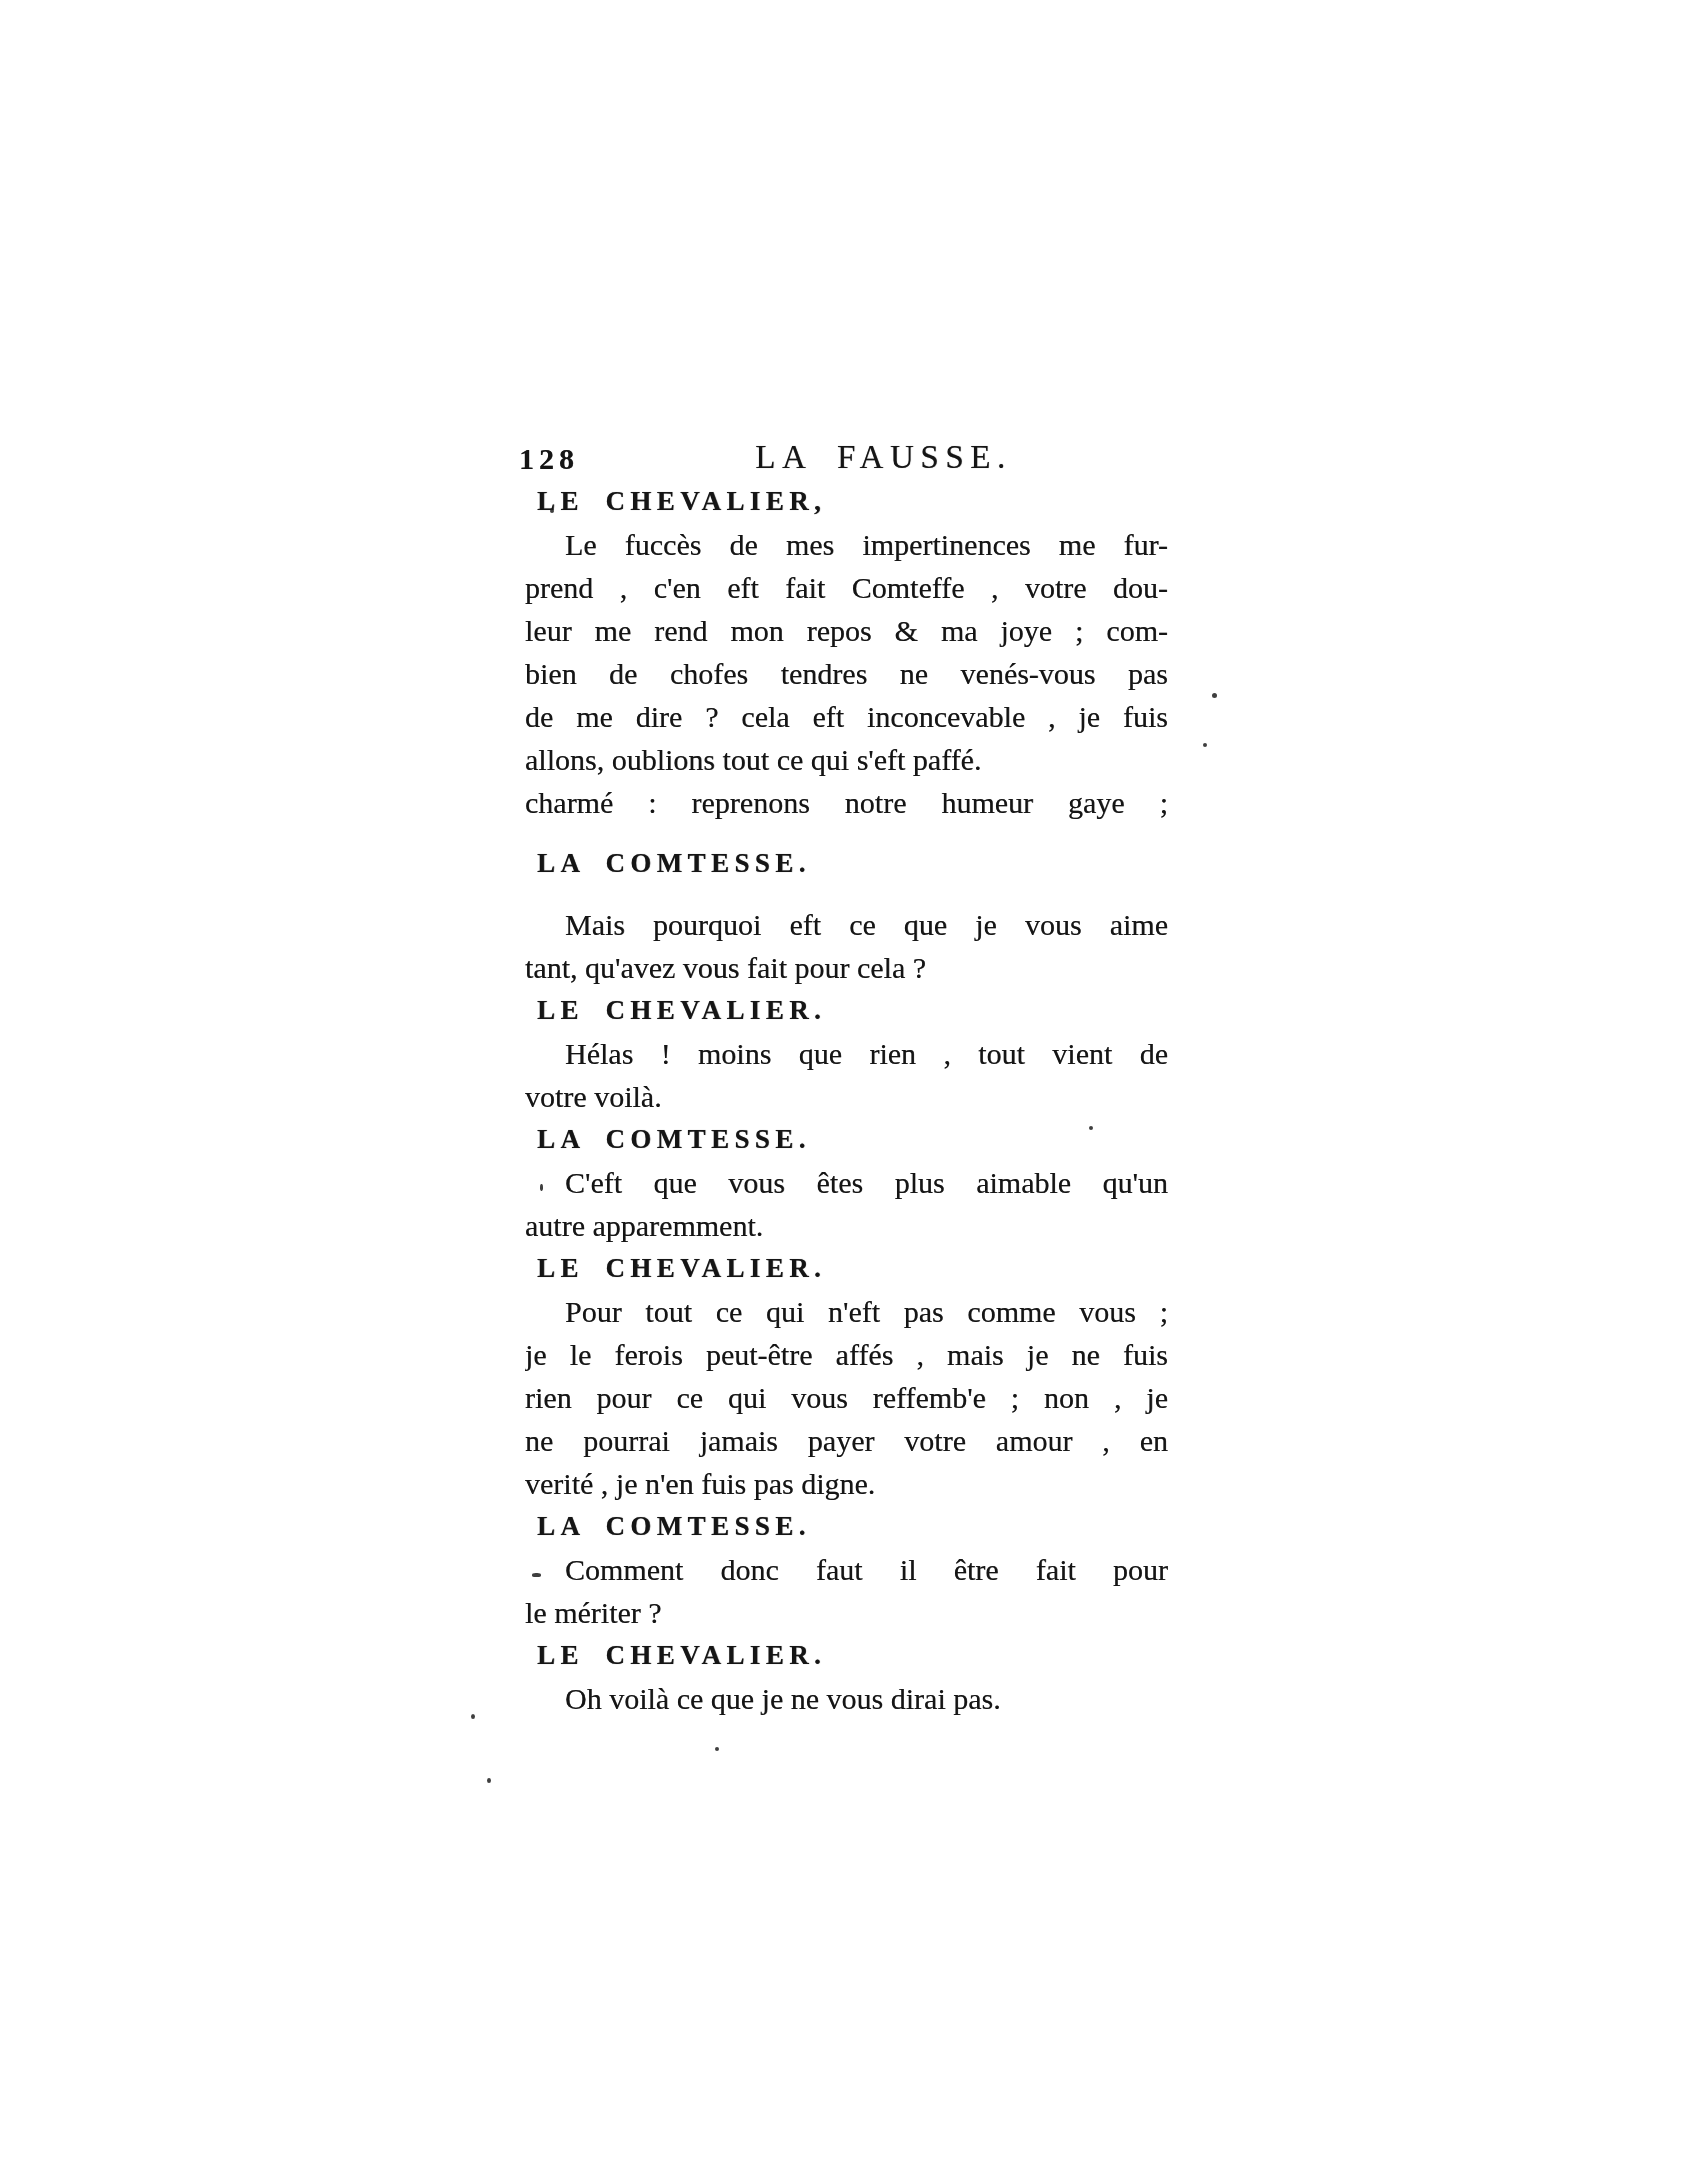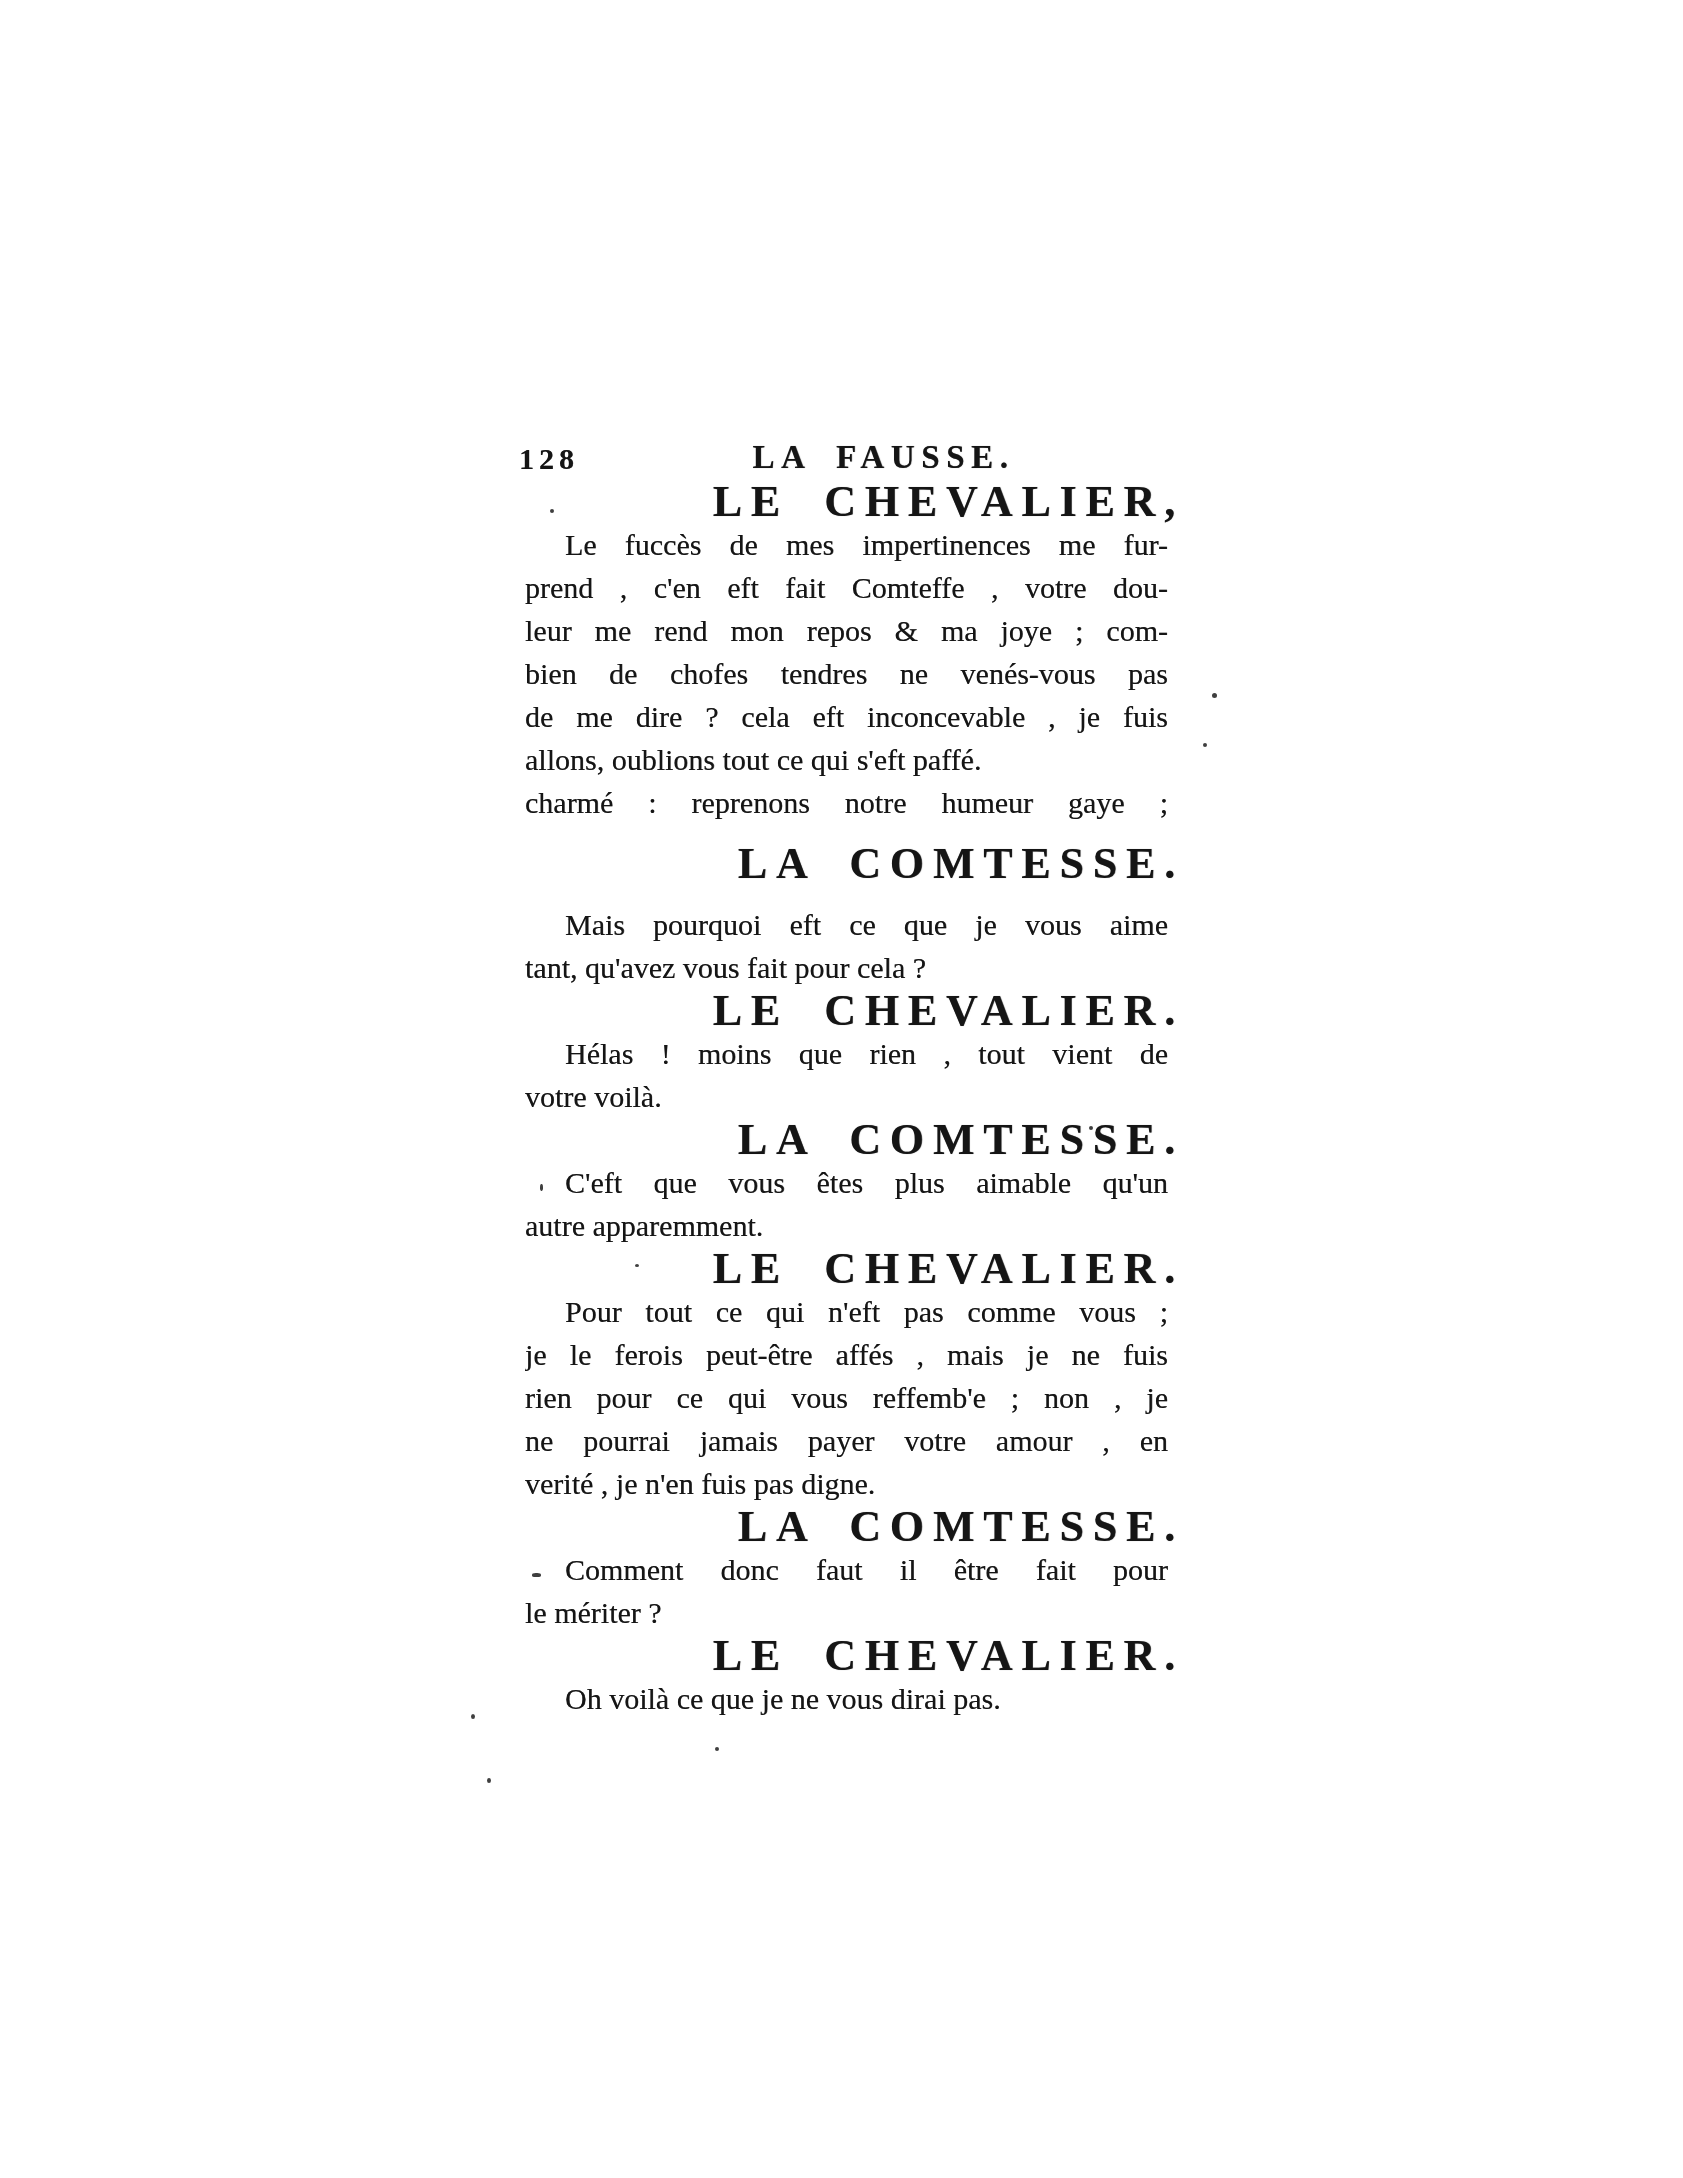--- a/index.html
+++ b/index.html
@@ -22,28 +22,28 @@
   }
   .page-number{
     position:absolute;left:12px;top:1px;
     font-size:30px;font-weight:bold;
     letter-spacing:5px;
     text-shadow:0.3px 0.3px 0.6px rgba(0,0,0,0.55);
   }
   .running-title{
     position:relative;left:46px;
     text-align:center;
-    font-size:33px;font-weight:bold;
+    font-size:33px;font-weight:normal;
     letter-spacing:0.2em;word-spacing:0.35em;
     text-shadow:0.4px 0.4px 0.7px rgba(0,0,0,0.6);
   }
   .h{
-    position:relative;left:16px;
-    text-align:right;
-    font-size:44px;font-weight:bold;
+    position:relative;left:30px;
+    text-align:left;
+    font-size:27px;font-weight:bold;
     letter-spacing:0.2em;word-spacing:0.35em;
     line-height:43px;
     text-shadow:0.4px 0.4px 0.7px rgba(0,0,0,0.6);
     white-space:nowrap;
   }
   .ln{
     font-size:30px;
     line-height:43px;
     text-align:justify;
     text-align-last:justify;

